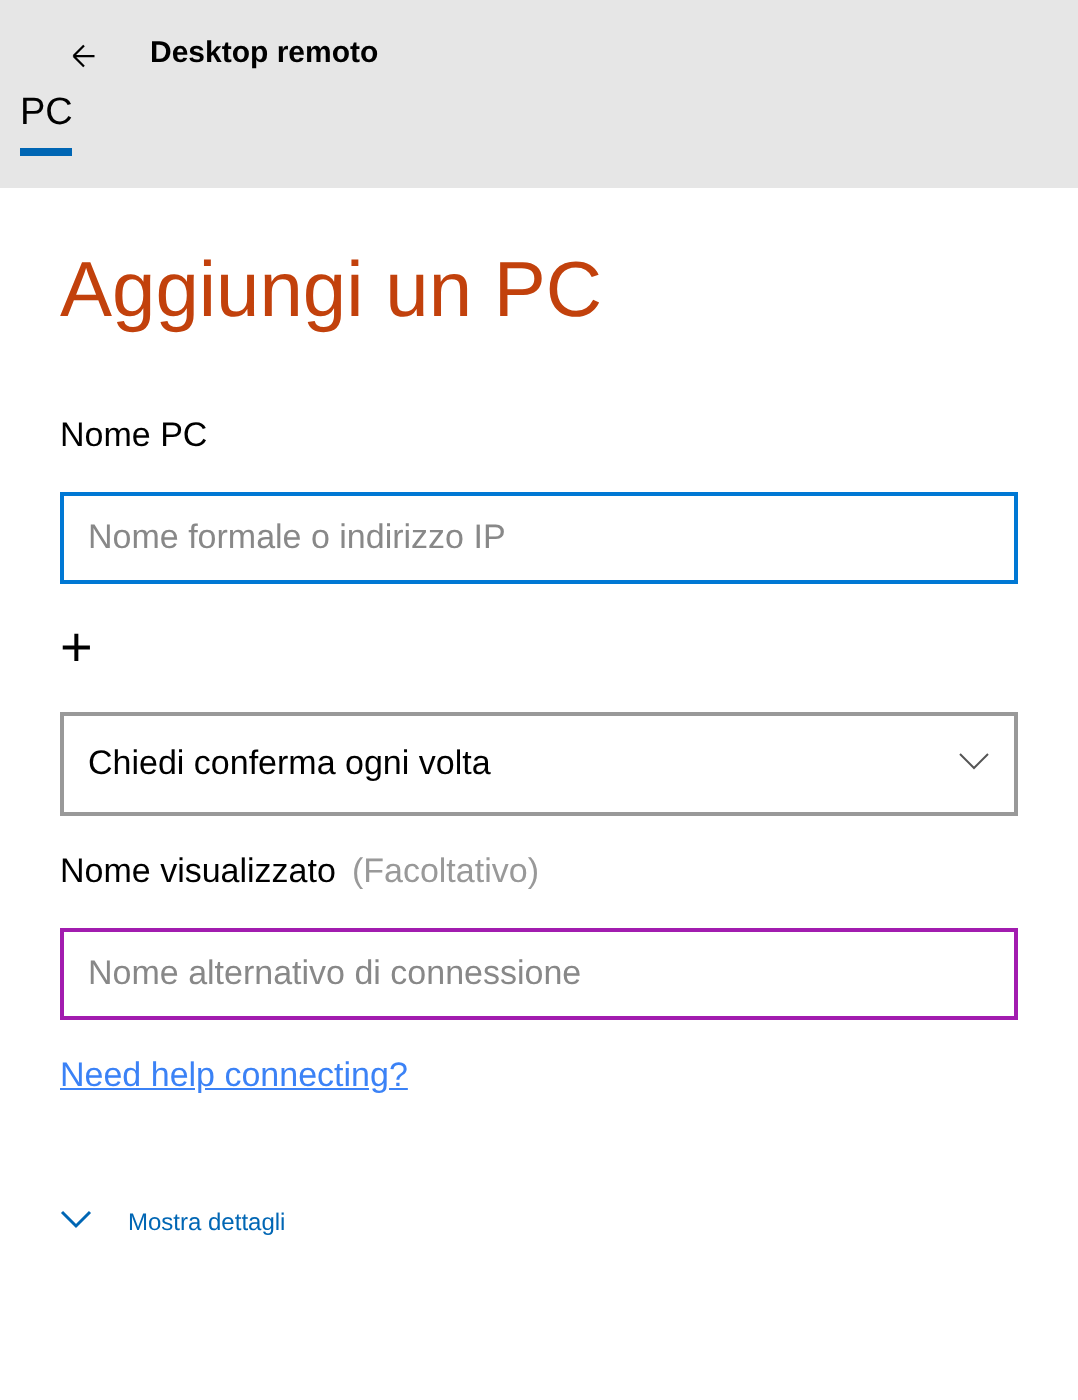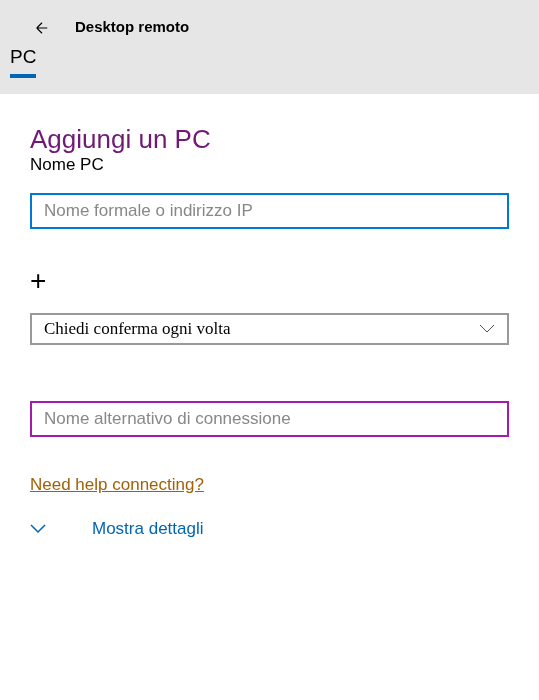--- a/index.html
+++ b/index.html
@@ -49,26 +49,27 @@
       font-size: 19px;
       color: #000;
       padding-bottom: 6px;
       border-bottom: 4px solid #0066b4;
       font-weight: 400;
     }
     .content {
       padding: 30px 30px 0 30px;
     }
     .page-title {
-      font-size: 26px;
-      font-weight: 400;
-      color: #701a75;
+      font-size: 39px;
+      font-weight: 400;
+      color: #c2410c;
+      margin-bottom: 40px;
     }
     .field-group {
-      margin-bottom: 38px;
+      margin-bottom: 18px;
     }
     .field-label {
       font-size: 17px;
       color: #000;
       font-weight: 400;
       margin-bottom: 18px;
       display: flex;
       align-items: center;
       justify-content: space-between;
     }
@@ -79,77 +80,76 @@
     }
     .add-icon {
       font-size: 28px;
       color: #000;
       cursor: pointer;
       font-weight: 200;
       line-height: 1;
     }
     .text-input {
       width: 100%;
-      height: 36px;
+      height: 46px;
       padding: 0 12px;
       font-size: 17px;
       font-family: inherit;
       outline: none;
     }
     .text-input.focused {
       border: 2px solid #0078d4;
     }
     .text-input.gray-border {
       border: 2px solid #a21caf;
     }
     .text-input::placeholder {
       color: #888;
     }
     .select-wrapper {
       position: relative;
       width: 100%;
     }
     .select-box {
       width: 100%;
-      height: 32px;
+      height: 52px;
       padding: 0 40px 0 12px;
       font-size: 17px;
-      font-family: Liberation Serif, serif;
+      font-family: Liberation Sans, sans-serif;
       border: 2px solid #999;
       background: #fff;
       cursor: pointer;
       display: flex;
       align-items: center;
     }
     .chevron {
       position: absolute;
       right: 14px;
       top: 50%;
       transform: translateY(-50%);
       pointer-events: none;
     }
     .chevron svg {
       width: 16px;
       height: 10px;
     }
     .help-link {
-      color: #a16207;
+      color: #3b82f6;
       text-decoration: underline;
       font-size: 17px;
       cursor: pointer;
       display: inline-block;
-      margin-bottom: 24px;
+      margin-bottom: 56px;
     }
     .details-toggle {
       display: flex;
       align-items: center;
       cursor: pointer;
       color: #0066b4;
-      font-size: 17px;
-      gap: 28px;
+      font-size: 12px;
     }
     .details-chevron {
       margin-right: 18px;
     }
     .details-chevron svg {
       width: 16px;
       height: 10px;
     }
     .label-row {
       display: flex;
@@ -191,20 +191,22 @@
         <svg viewBox="0 0 16 10" fill="none" stroke="#555" stroke-width="1">
           <path d="M1 1L8 8L15 1"></path>
         </svg>
       </span>
     </div>
   </div>
 
   <div class="field-group">
     <div class="field-label">
       <div class="label-row">
+        <span>Nome visualizzato</span>
+        <span class="optional-text">(Facoltativo)</span>
       </div>
     </div>
     <input type="text" class="text-input gray-border" placeholder="Nome alternativo di connessione" style="">
   </div>
 
   <a class="help-link">Need help connecting?</a>
 
   <div class="details-toggle">
     <span class="details-chevron">
       <svg viewBox="0 0 16 10" fill="none" stroke="#0066b4" stroke-width="1.5">

